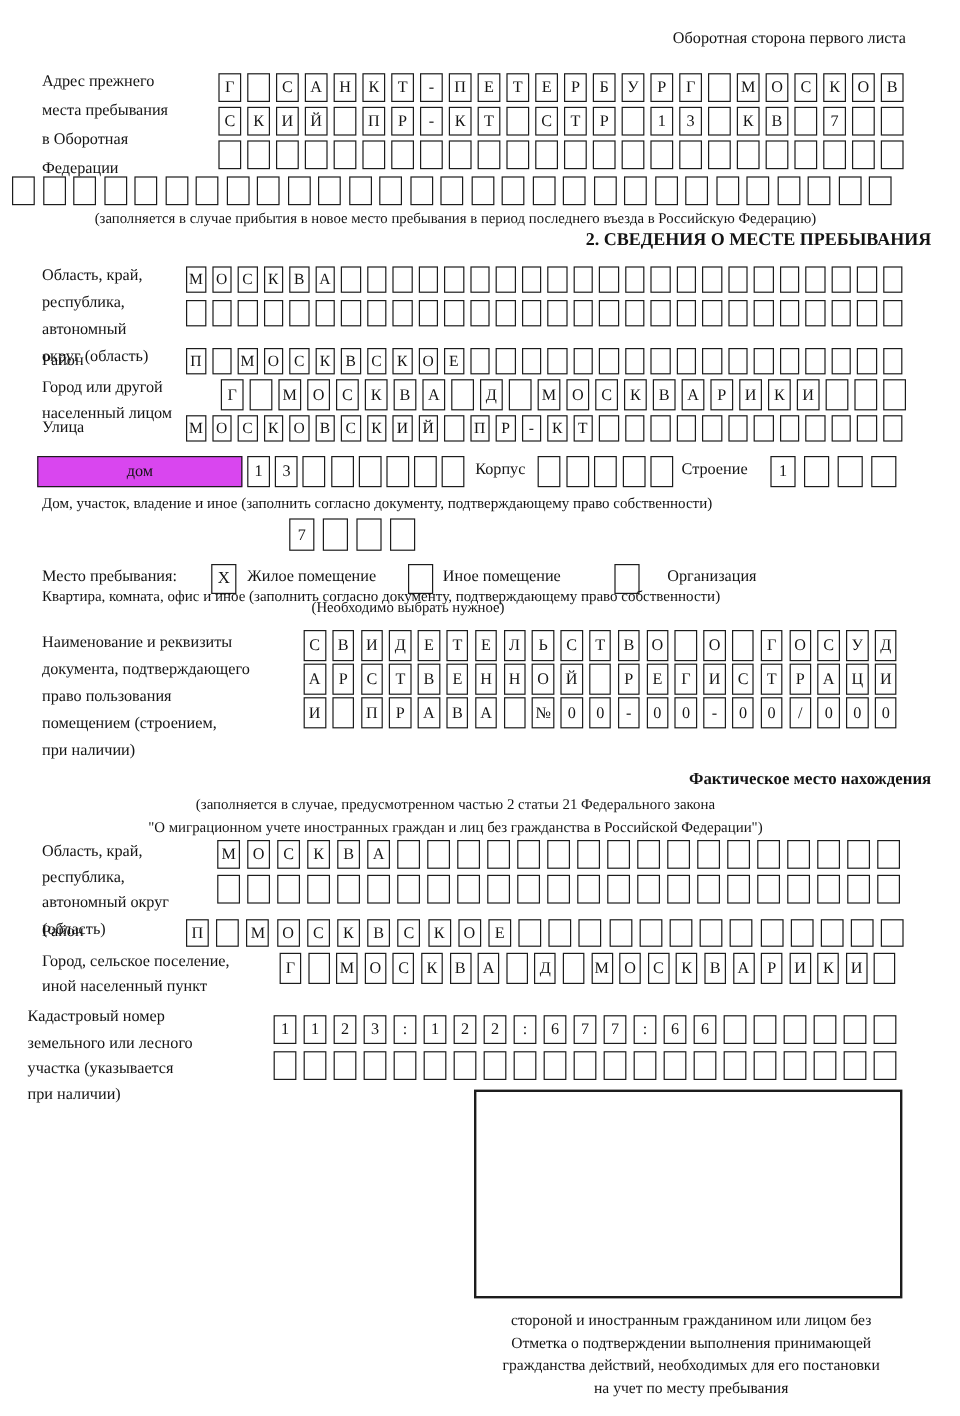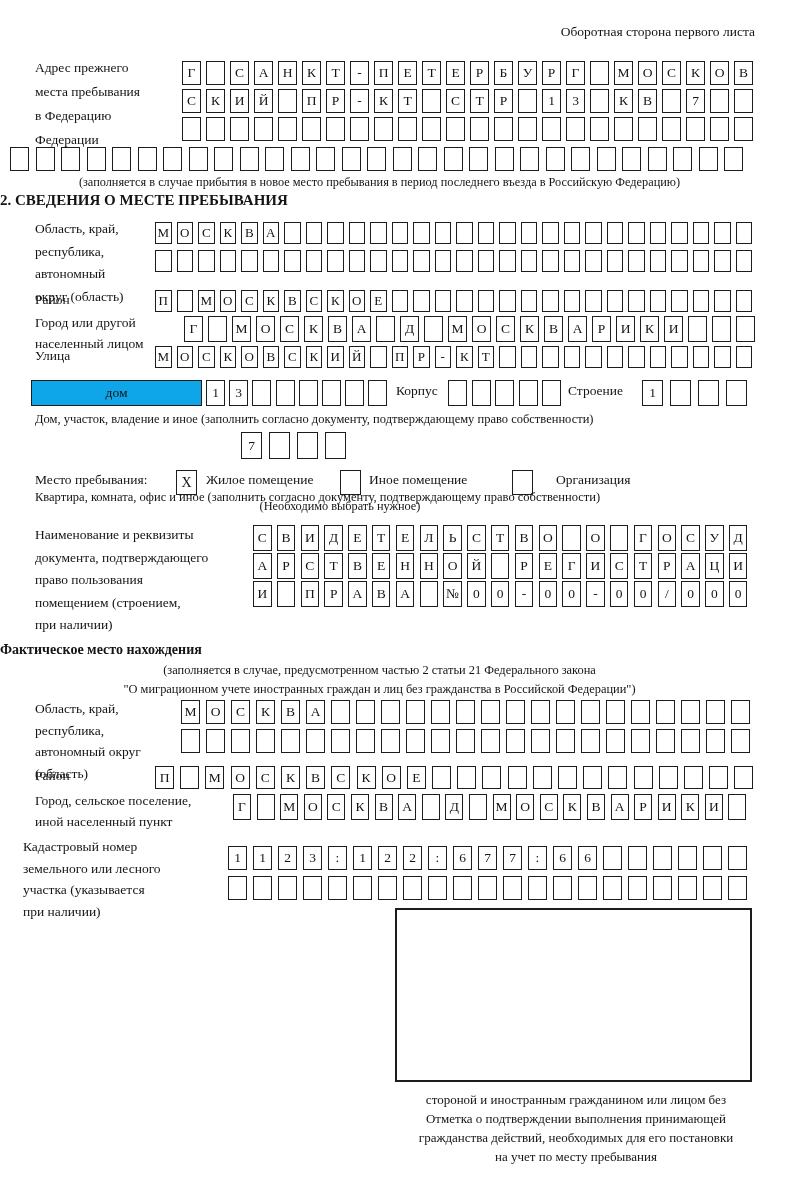--- a/index.html
+++ b/index.html
@@ -21,38 +21,38 @@
   .r-cad { gap:6px; }   .r-cad .cell { width:19px;   height:24px; font-size:13.5px; }
   .r-hc  { gap:4.2px; } .r-hc .cell  { width:19px;   height:26px; font-size:13.5px; }
   .r-kc  { gap:4.5px; } .r-kc .cell  { width:19px;   height:26px; font-size:13.5px; }
   .r-sc  { gap:7px; }   .r-sc .cell  { width:21px;   height:26px; font-size:13.5px; }
   .r-qc  { gap:7px; }   .r-qc .cell  { width:21px;   height:27px; font-size:13.5px; }
 
   .lbl { font-size:13.5px; }
   .lbl-block span { display:block; }
   .cap { font-size:12.3px; text-align:center; width:759px; left:0; }
   .cap-left { font-size:12.5px;text-align:center; }
-  .title { font-weight:bold; text-align:left; width:776px; left:0; }
-  .widebox { box-sizing:border-box; border:1.7px solid #1c1c1c; background:#0ea5e9;
+  .title { font-weight:bold; text-align:right; width:776px; left:0; }
+  .widebox { box-sizing:border-box; border:1.7px solid #1c1c1c; background:#d946ef;
              display:flex; align-items:center; justify-content:center; font-size:13.5px; }
   .chk { box-sizing:border-box; width:21px; height:25px; border:1.7px solid #1c1c1c;
          display:flex; align-items:center; justify-content:center; font-size:14px; }
   .stamp { box-sizing:border-box; border:2px solid #1c1c1c; background:#fff; }
 </style>
 </head>
 <body>
 
 <div class="page">
 
   <div class="abs lbl" style="top:24px; right:45px;">Оборотная сторона первого листа</div>
 
   <div class="abs lbl lbl-block" style="left:35px; top:56px; line-height:24px;">
     <span>Адрес прежнего</span>
     <span>места пребывания</span>
-    <span>в Федерацию</span>
+    <span>в Оборотная</span>
     <span>Федерации</span>
   </div>
   <div class="box-row r-lg" style="left:182px; top:61px;">
       <div class="cell">Г</div>
       <div class="cell"></div>
       <div class="cell">С</div>
       <div class="cell">А</div>
       <div class="cell">Н</div>
       <div class="cell">К</div>
       <div class="cell">Т</div>

